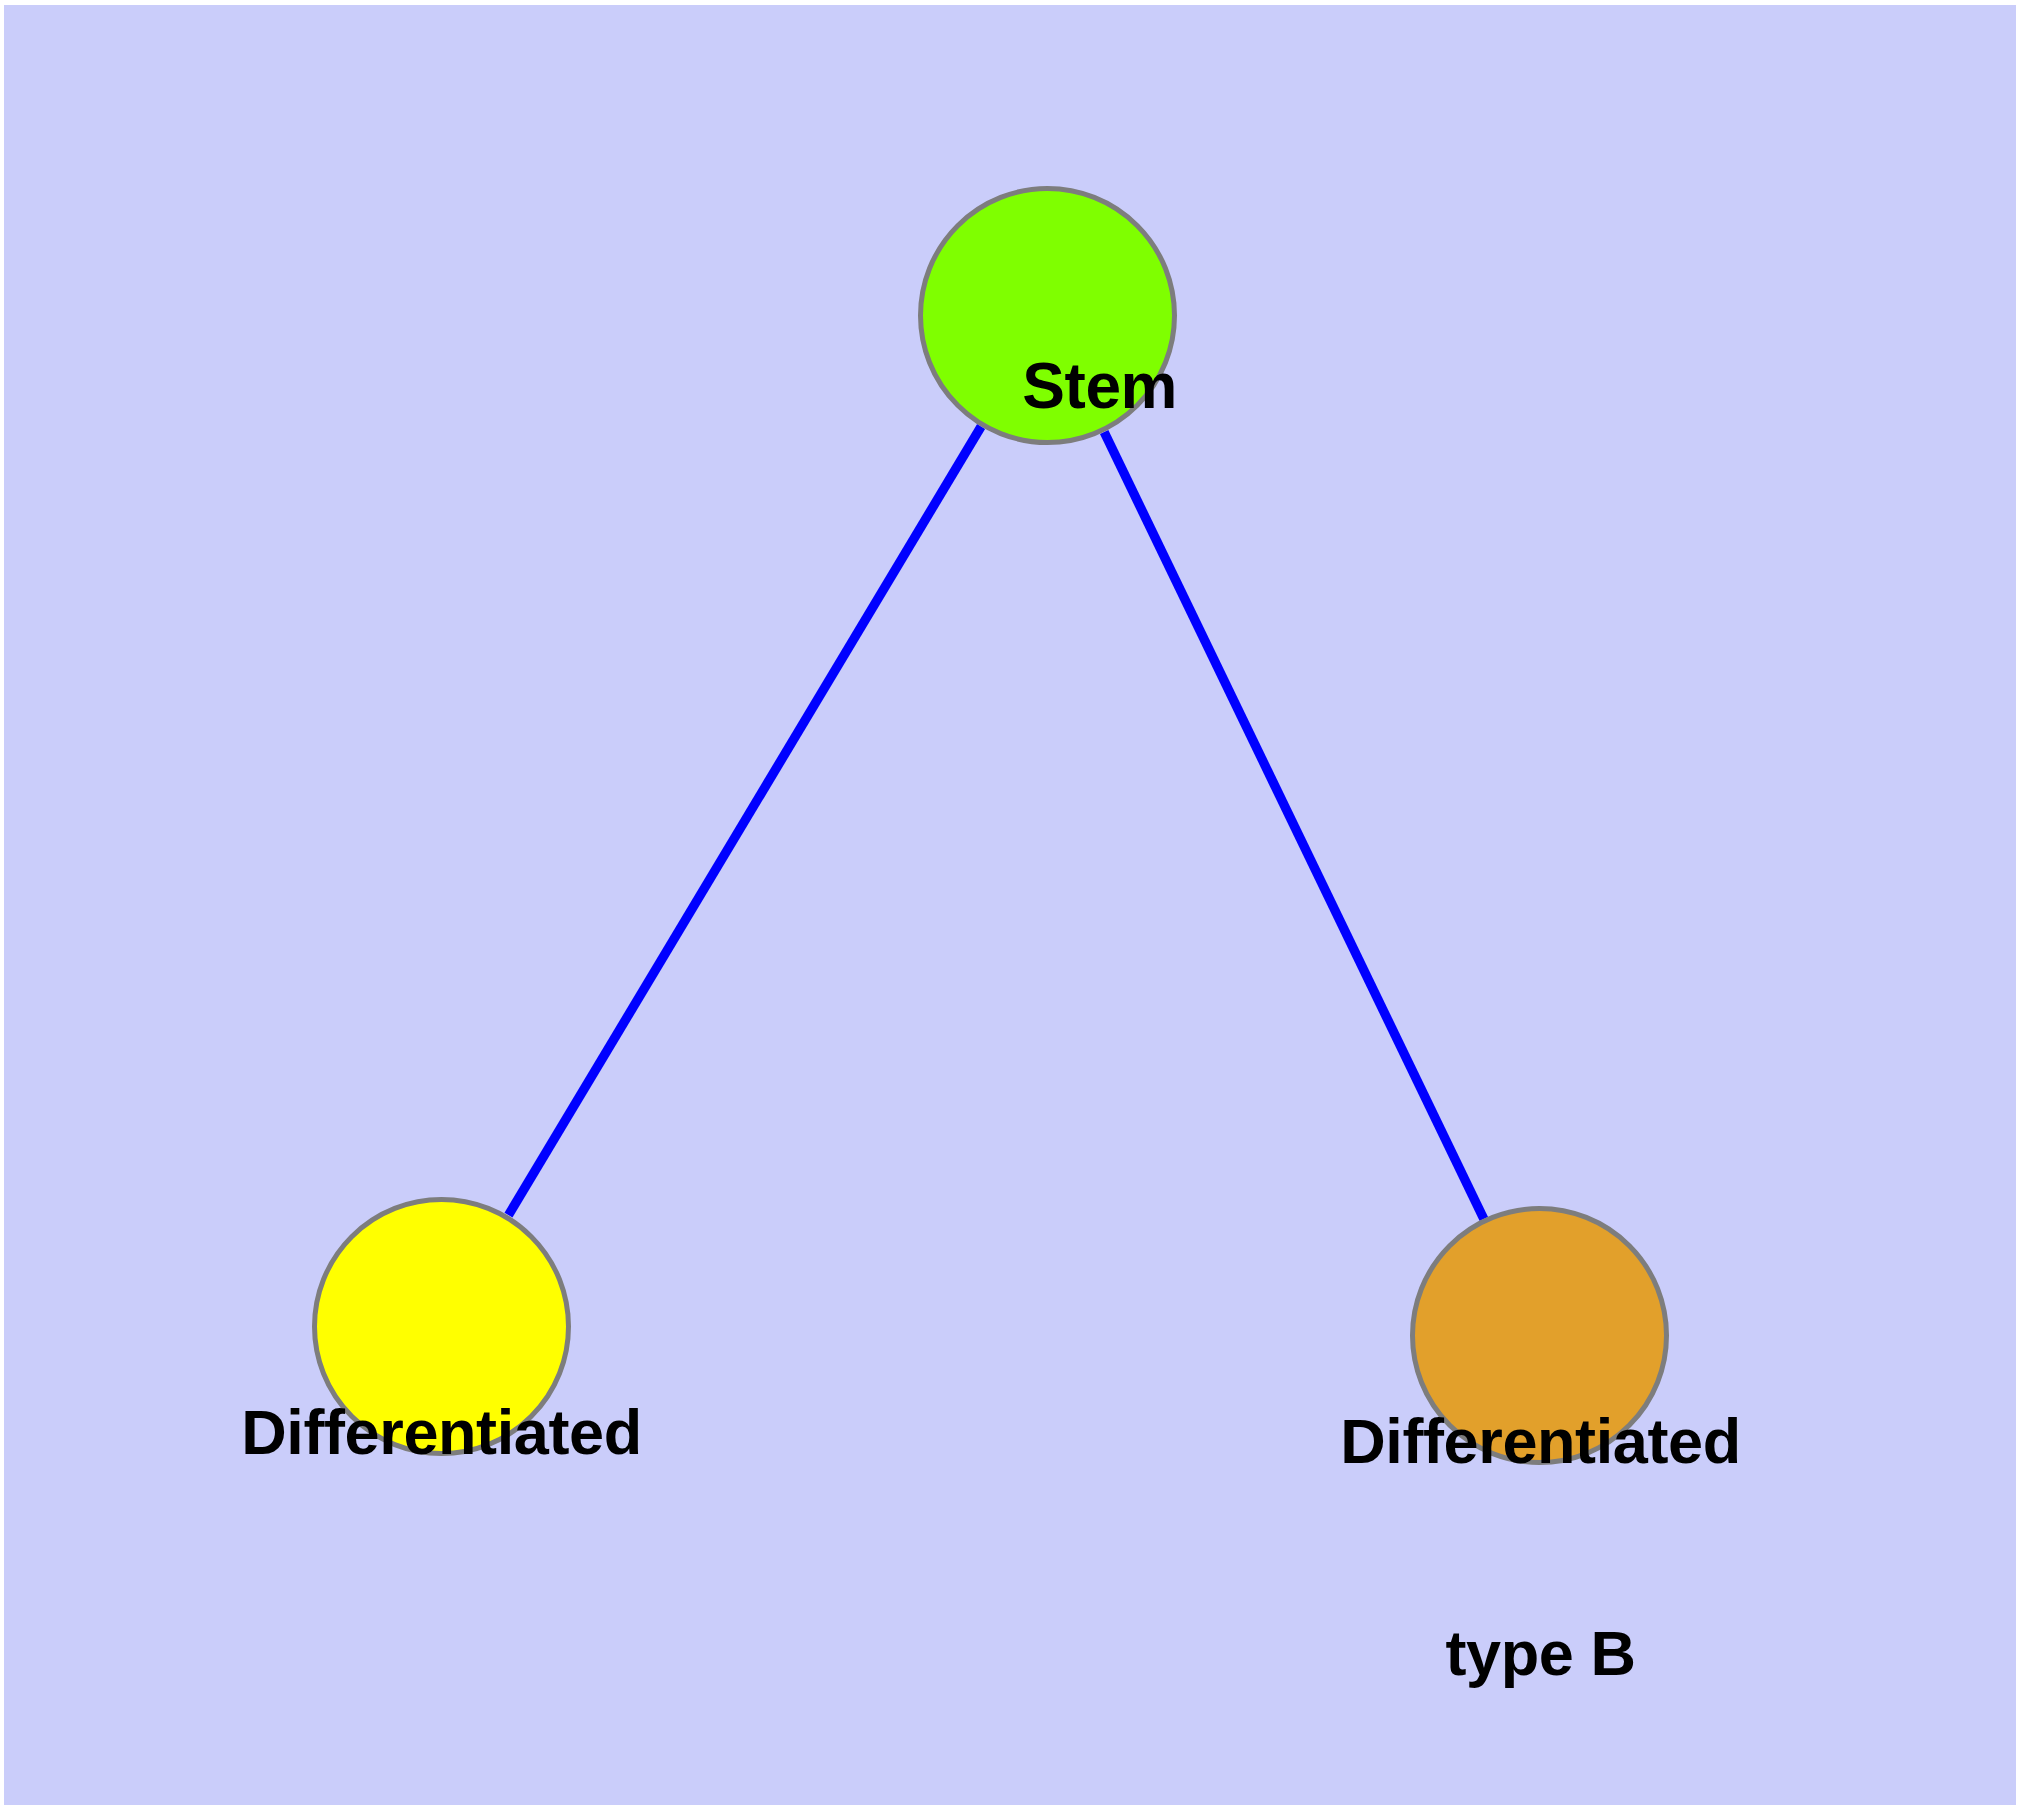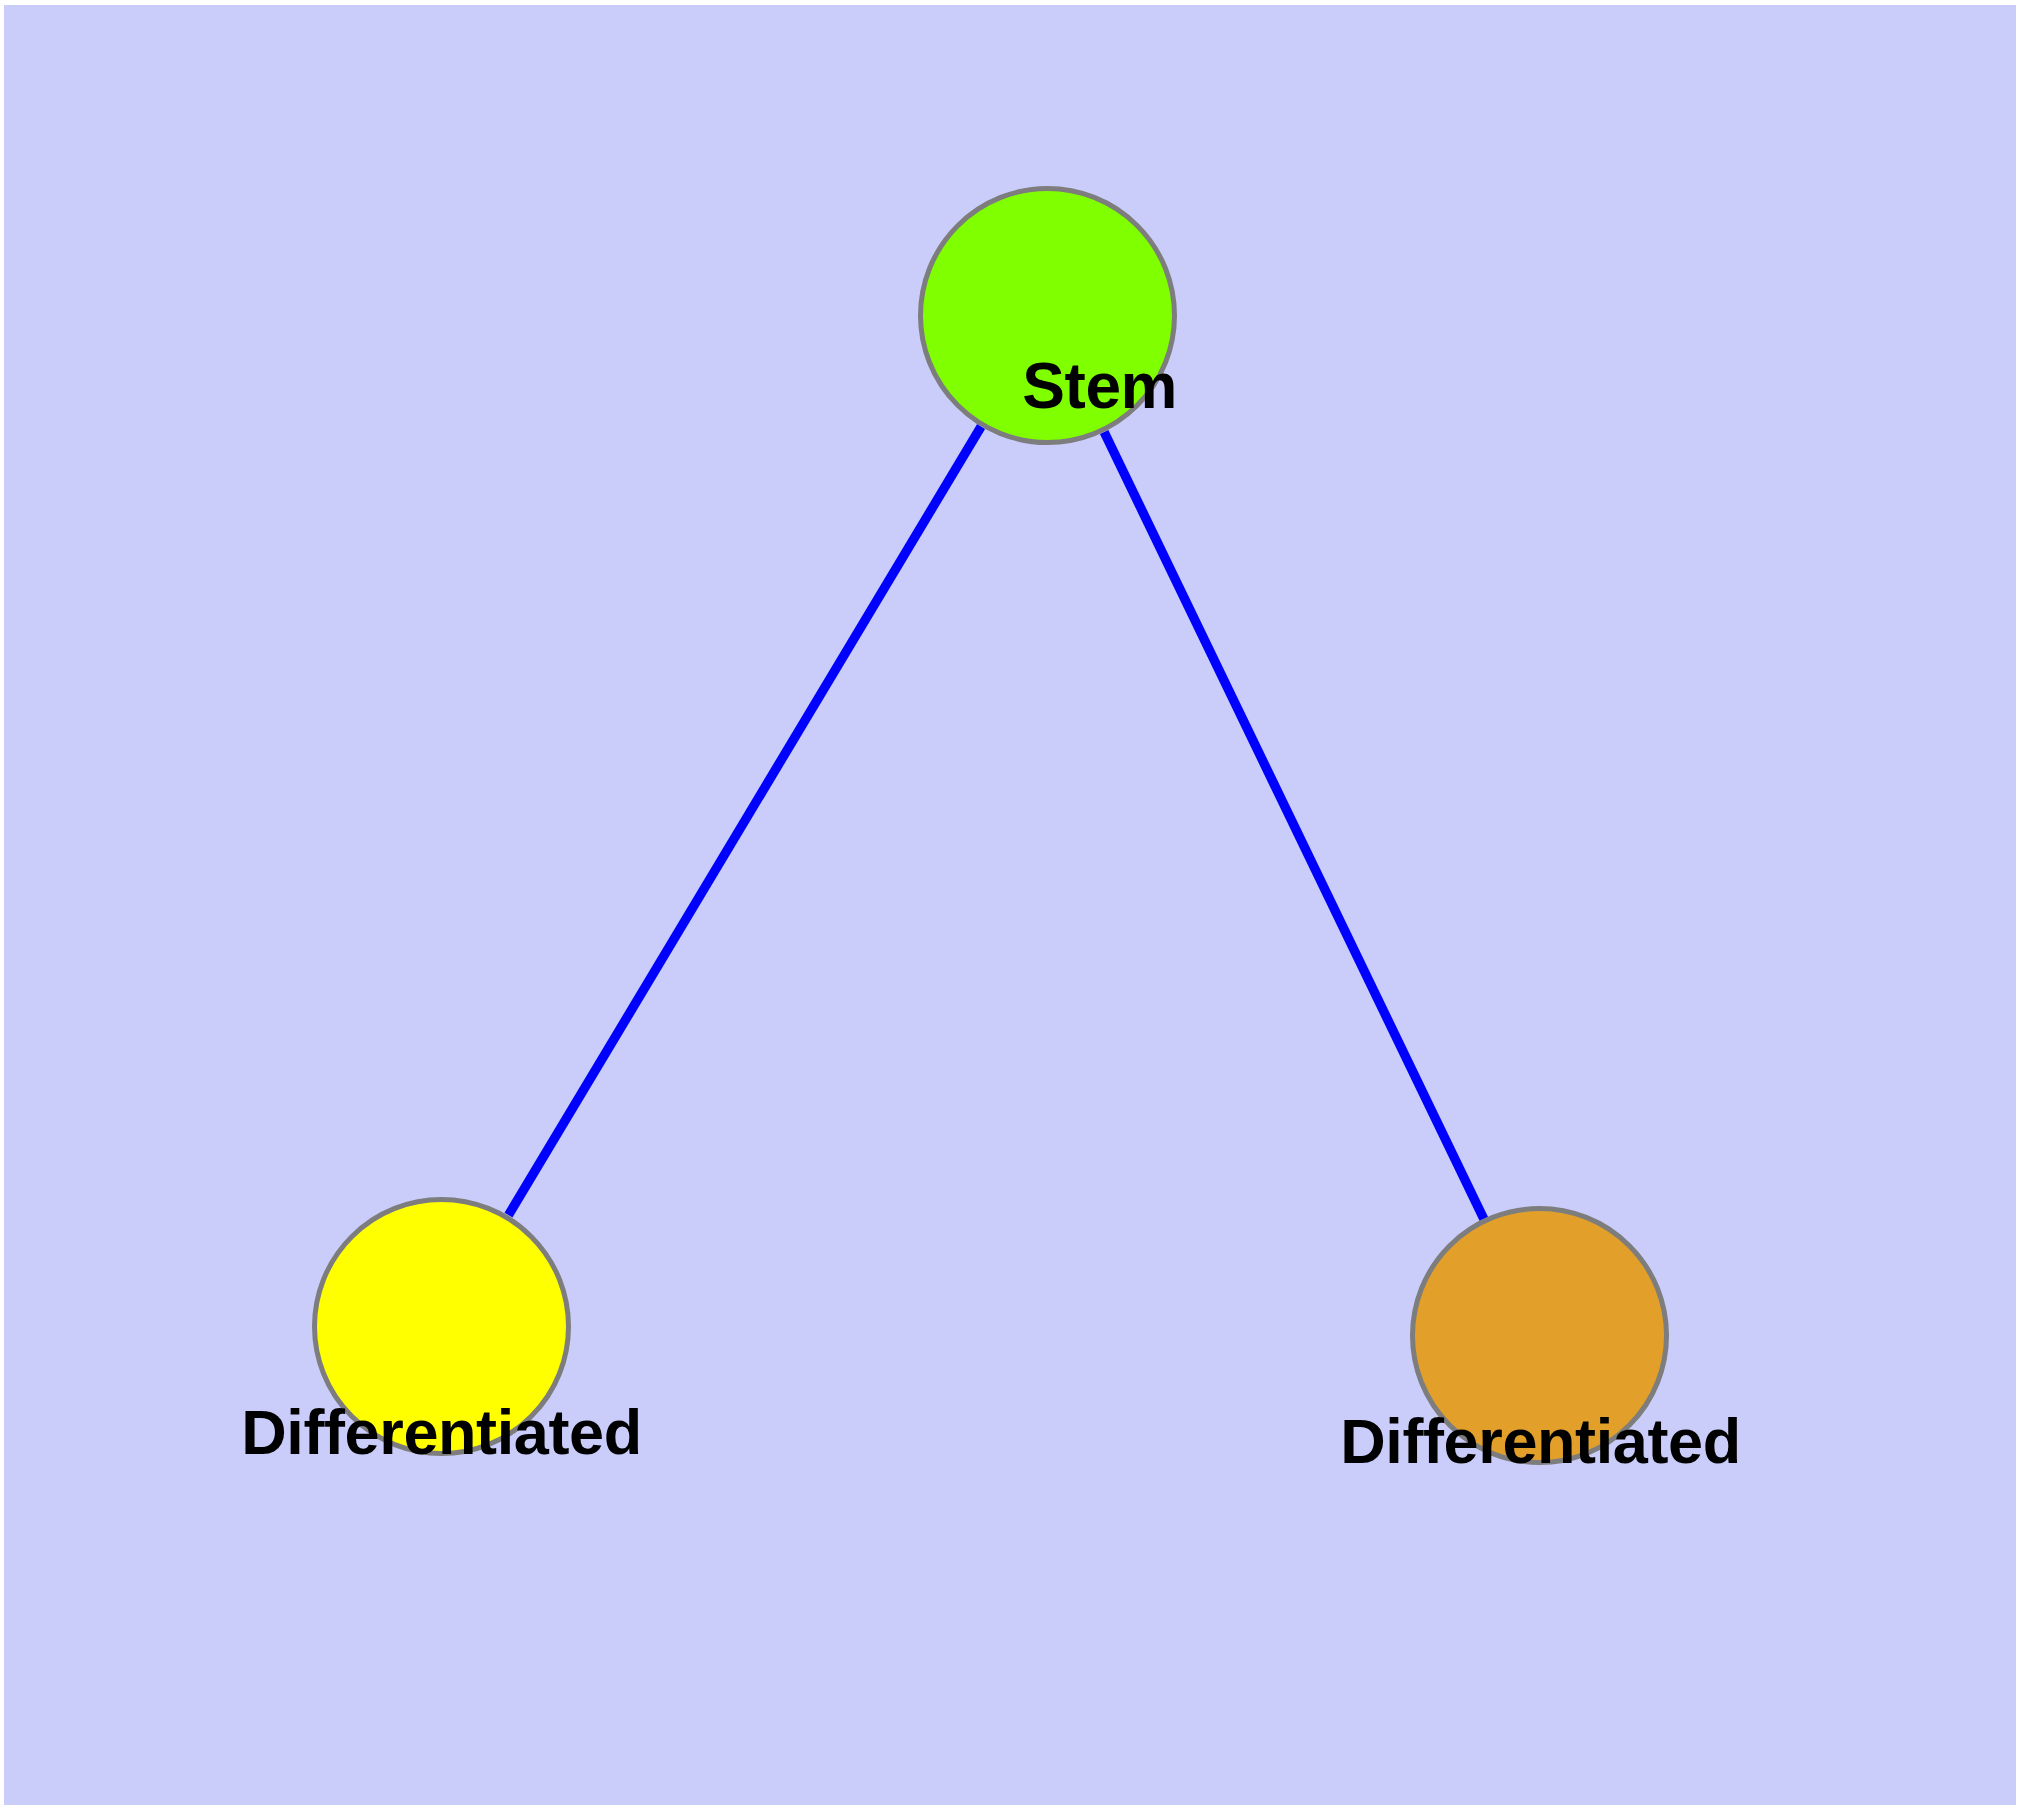--- a/index.html
+++ b/index.html
@@ -75,17 +75,18 @@
     <div class="node-circle" id="circle-diff-a" style="left: 312px; top: 1197px; width: 259px; height: 259px; background: rgb(255, 255, 0); border-color: rgb(125, 125, 125);"></div>
     <div class="node-label" id="label-diff-a" style="left: 60px; width: 763px; font-size: 63px; color: rgb(0, 0, 0); top: 1256px;">
       <div>Differentiated</div>
     </div>
   </div>
 
   <div class="node-group">
     <div class="node-circle" id="circle-diff-b" style="left: 1410px; top: 1206px; width: 259px; height: 259px; background: rgb(226, 160, 43); border-color: rgb(125, 125, 125);"></div>
     <div class="node-label" id="label-diff-b" style="left: 1159px; width: 763px; font-size: 63px; color: rgb(0, 0, 0); top: 1265px;">
       <div>Differentiated</div>
+      <div>type B</div>
     </div>
   </div>
 
 </div>
 
 
 </body></html>

